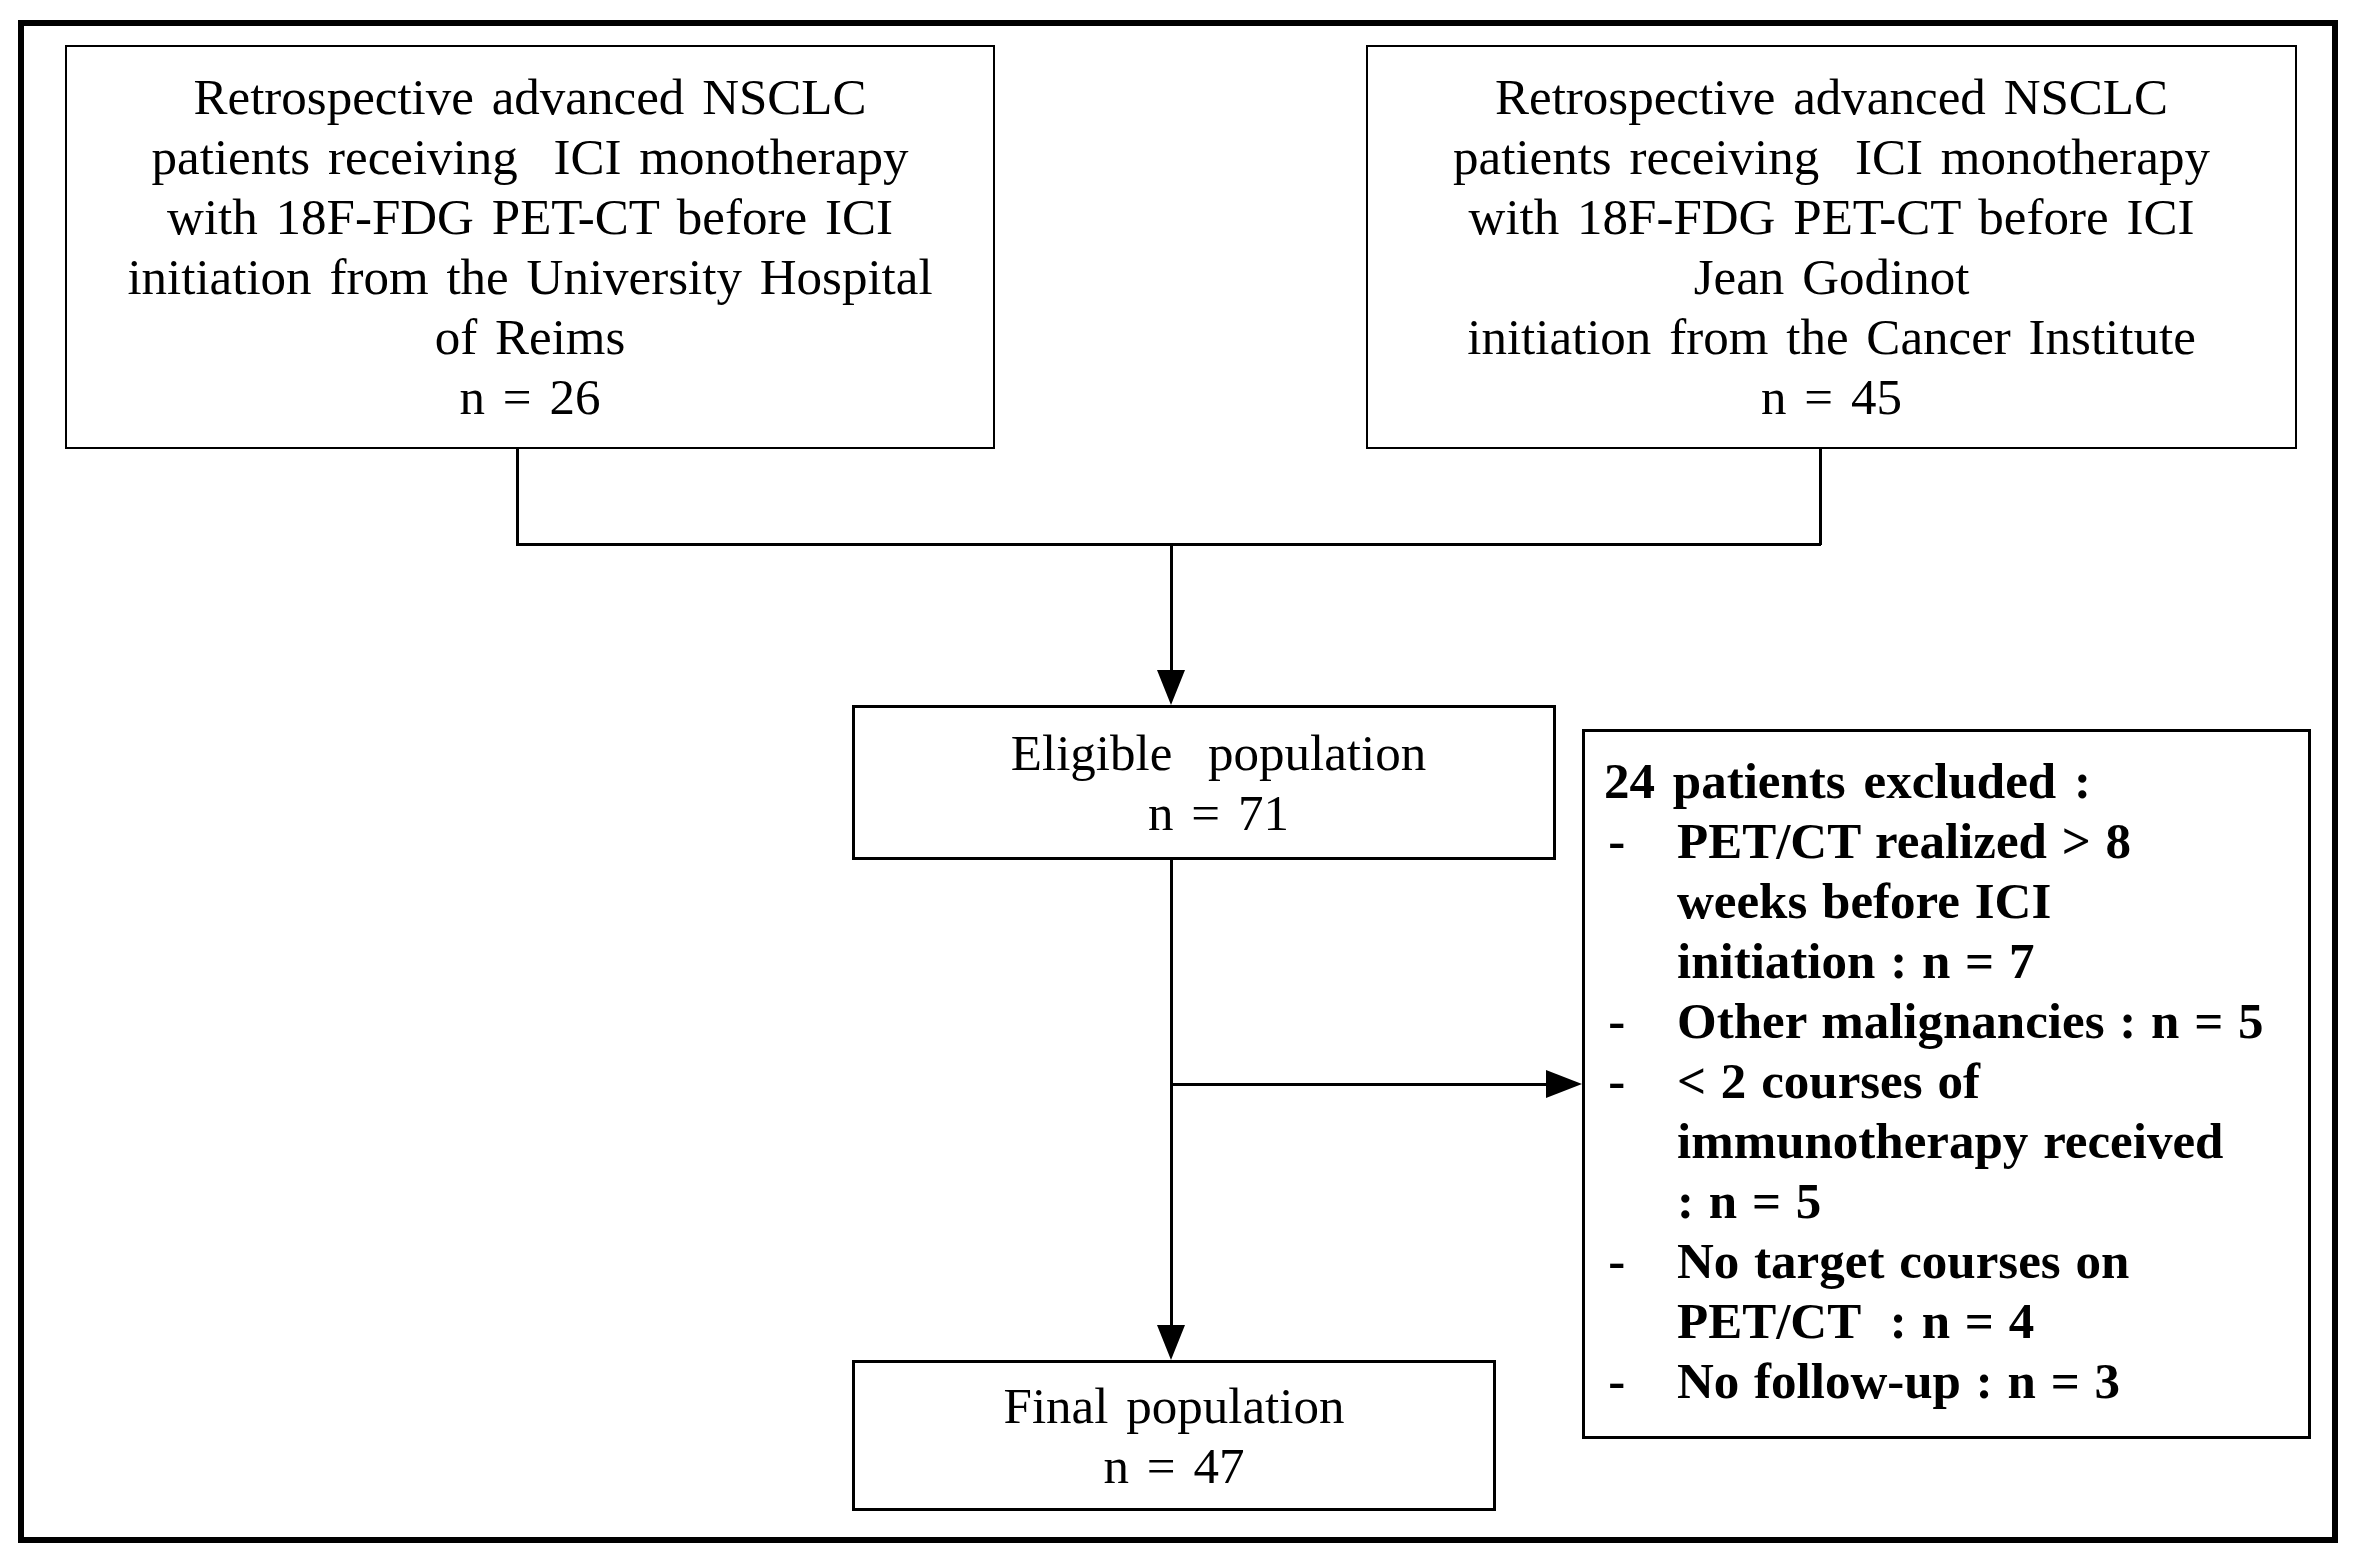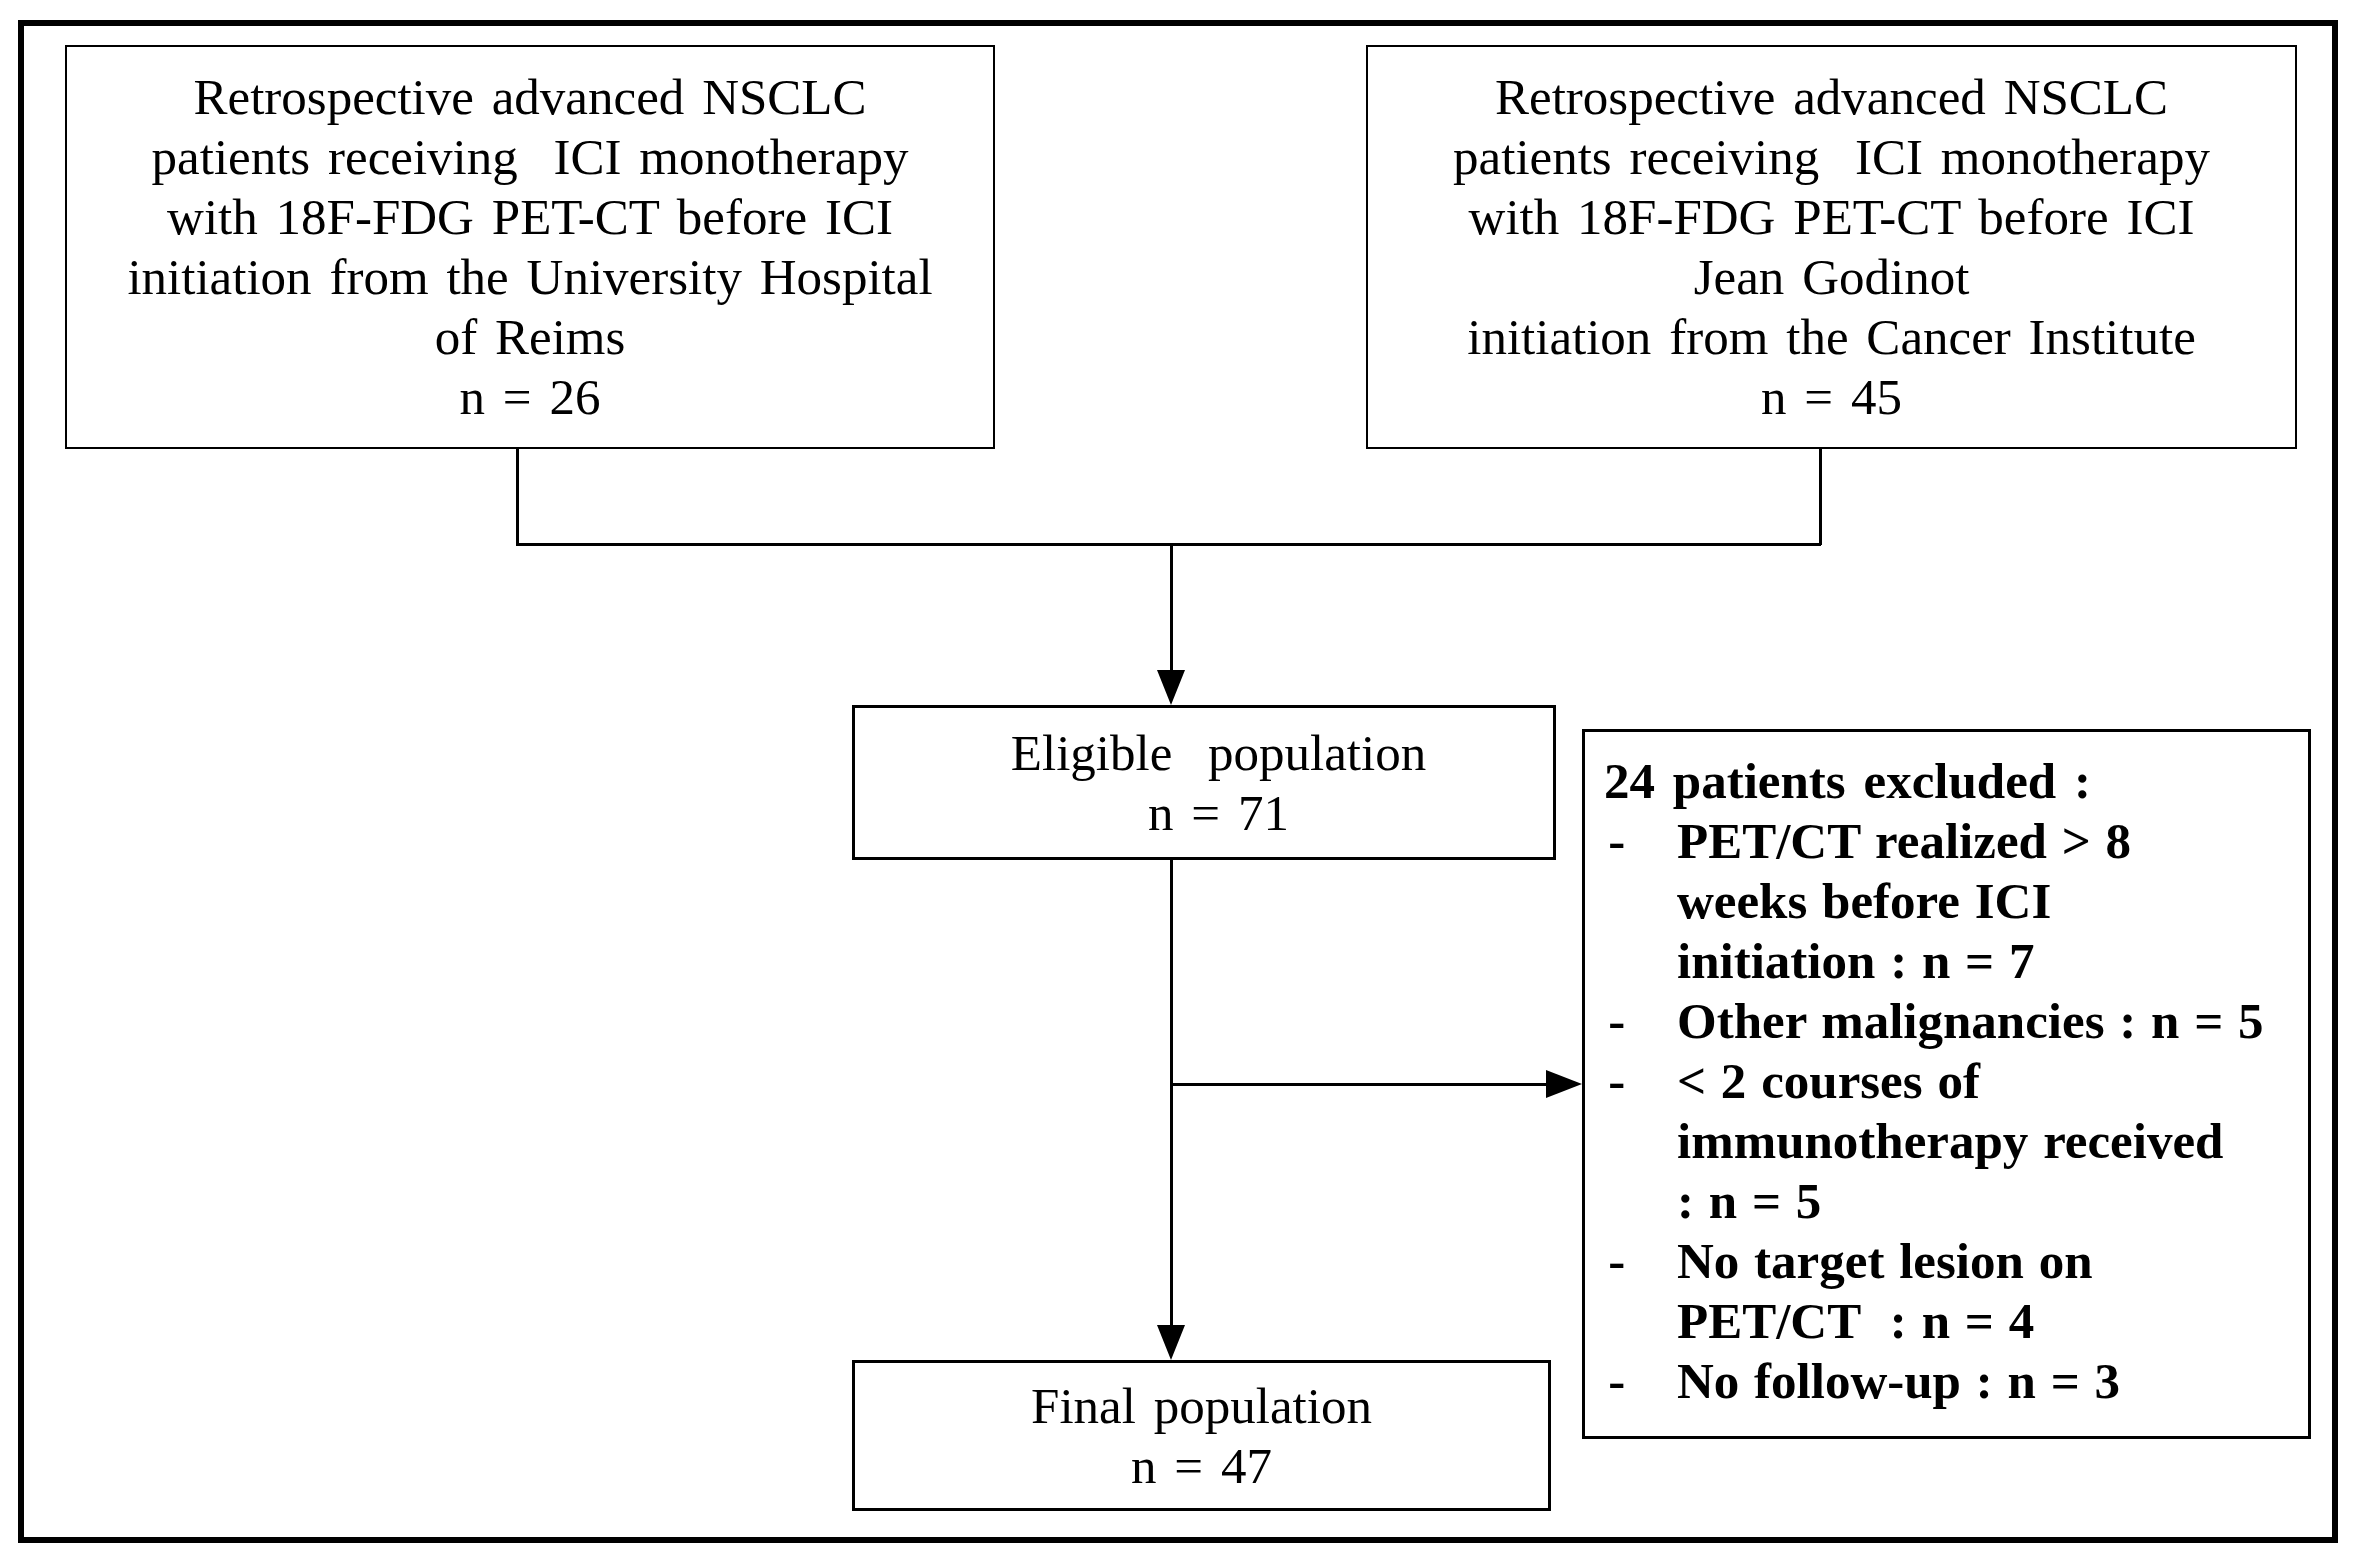--- a/index.html
+++ b/index.html
@@ -41,21 +41,21 @@
   }
   .line {
     white-space: pre;
     word-spacing: 0.10em;
   }
   
   #box-reims   { left: 53px;   top: 45px;  width: 930px; height: 404px; }
   #box-godinot { left: 1354px; top: 45px;  width: 931px; height: 404px; }
   
   #box-eligible { left: 840px; top: 705px;  width: 704px;  height: 155px; padding-left: 29px; }
-  #box-final    { left: 840px; top: 1360px; width: 699px;  height: 151px; }
+  #box-final    { left: 840px; top: 1360px; width: 644px;  height: 151px; }
   
   #box-excluded {
     left: 1582px; top: 729px;
     width: 729px; height: 710px;
     padding: 19px 14.4px 0 19px;
     text-align: left;
     font-weight: bold;
   }
   #box-excluded .xheader { white-space: pre; }
   .xitem { display: flex; }
@@ -159,21 +159,21 @@
       <span class="xlines">
         <div class="line">&lt; 2 courses of</div>
         <div class="line">immunotherapy received</div>
         <div class="line">: n = 5</div>
       </span>
     </div>
 
     <div class="xitem">
       <span class="xdash">-</span>
       <span class="xlines">
-        <div class="line">No target lesion on</div>
+        <div class="line">No target courses on</div>
         <div class="line">PET/CT  : n = 4</div>
       </span>
     </div>
 
     <div class="xitem">
       <span class="xdash">-</span>
       <span class="xlines">
         <div class="line">No follow-up : n = 3</div>
       </span>
     </div>

